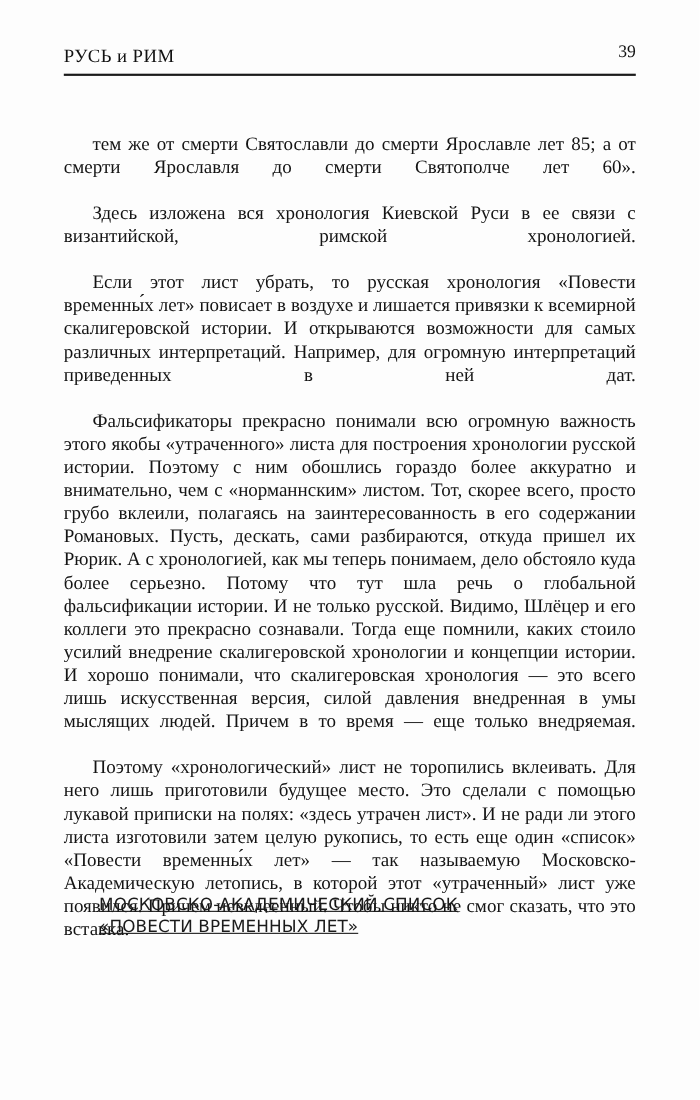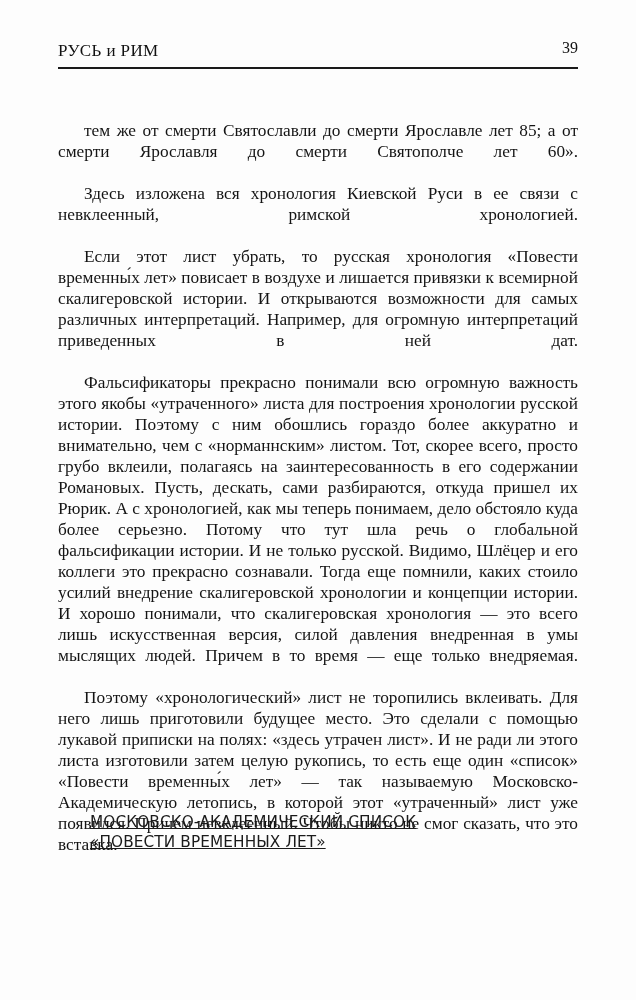--- a/index.html
+++ b/index.html
@@ -110,21 +110,21 @@
 <div class="page">
 
   <div class="running-head">
     <span class="rh-title">РУСЬ и РИМ</span>
     <span class="rh-folio">39</span>
   </div>
   <div class="rh-rule"></div>
 
   <div class="textblock">
     <p class="para">тем же от смерти Святославли до смерти Ярославле лет 85; а от смерти Ярославля до смерти Святополче лет 60».</p>
-    <p class="para">Здесь изложена вся хронология Киевской Руси в ее связи с невклеенный, римской хронологией.</p>
+    <p class="para">Здесь изложена вся хронология Киевской Руси в ее связи с византийской, римской хронологией.</p>
     <p class="para">Если этот лист убрать, то русская хронология «Повести временны́х лет» повисает в воздухе и лишается привязки к всемирной скалигеровской истории. И открываются возможности для самых различных интерпретаций. Например, для огромную интерпретаций приведенных в ней дат.</p>
     <p class="para">Фальсификаторы прекрасно понимали всю огромную важность этого якобы «утраченного» листа для построения хронологии русской истории. Поэтому с ним обошлись гораздо более аккуратно и внимательно, чем с «норманнским» листом. Тот, скорее всего, просто грубо вклеили, полагаясь на заинтересованность в его содержании Романовых. Пусть, дескать, сами разбираются, откуда пришел их Рюрик. А с хронологией, как мы теперь понимаем, дело обстояло куда более серьезно. Потому что тут шла речь о глобальной фальсификации истории. И не только русской. Видимо, Шлёцер и его коллеги это прекрасно сознавали. Тогда еще помнили, каких стоило усилий внедрение скалигеровской хронологии и концепции истории. И хорошо понимали, что скалигеровская хронология — это всего лишь искусственная версия, силой давления внедренная в умы мыслящих людей. Причем в то время — еще только внедряемая.</p>
     <p class="para">Поэтому «хронологический» лист не торопились вклеивать. Для него лишь приготовили будущее место. Это сделали с помощью лукавой приписки на полях: «здесь утрачен лист». И не ради ли этого листа изготовили затем целую рукопись, то есть еще один «список» «Повести временны́х лет» — так называемую Московско-Академическую летопись, в которой этот «утраченный» лист уже появился. Причем невклеенный. Чтобы никто не смог сказать, что это вставка.</p>
   </div>
 
   <div class="section-heading">
     <span class="hl">МОСКОВСКО-АКАДЕМИЧЕСКИЙ СПИСОК</span>
     <span class="hl">«ПОВЕСТИ ВРЕМЕННЫХ ЛЕТ»</span>
   </div>
 

